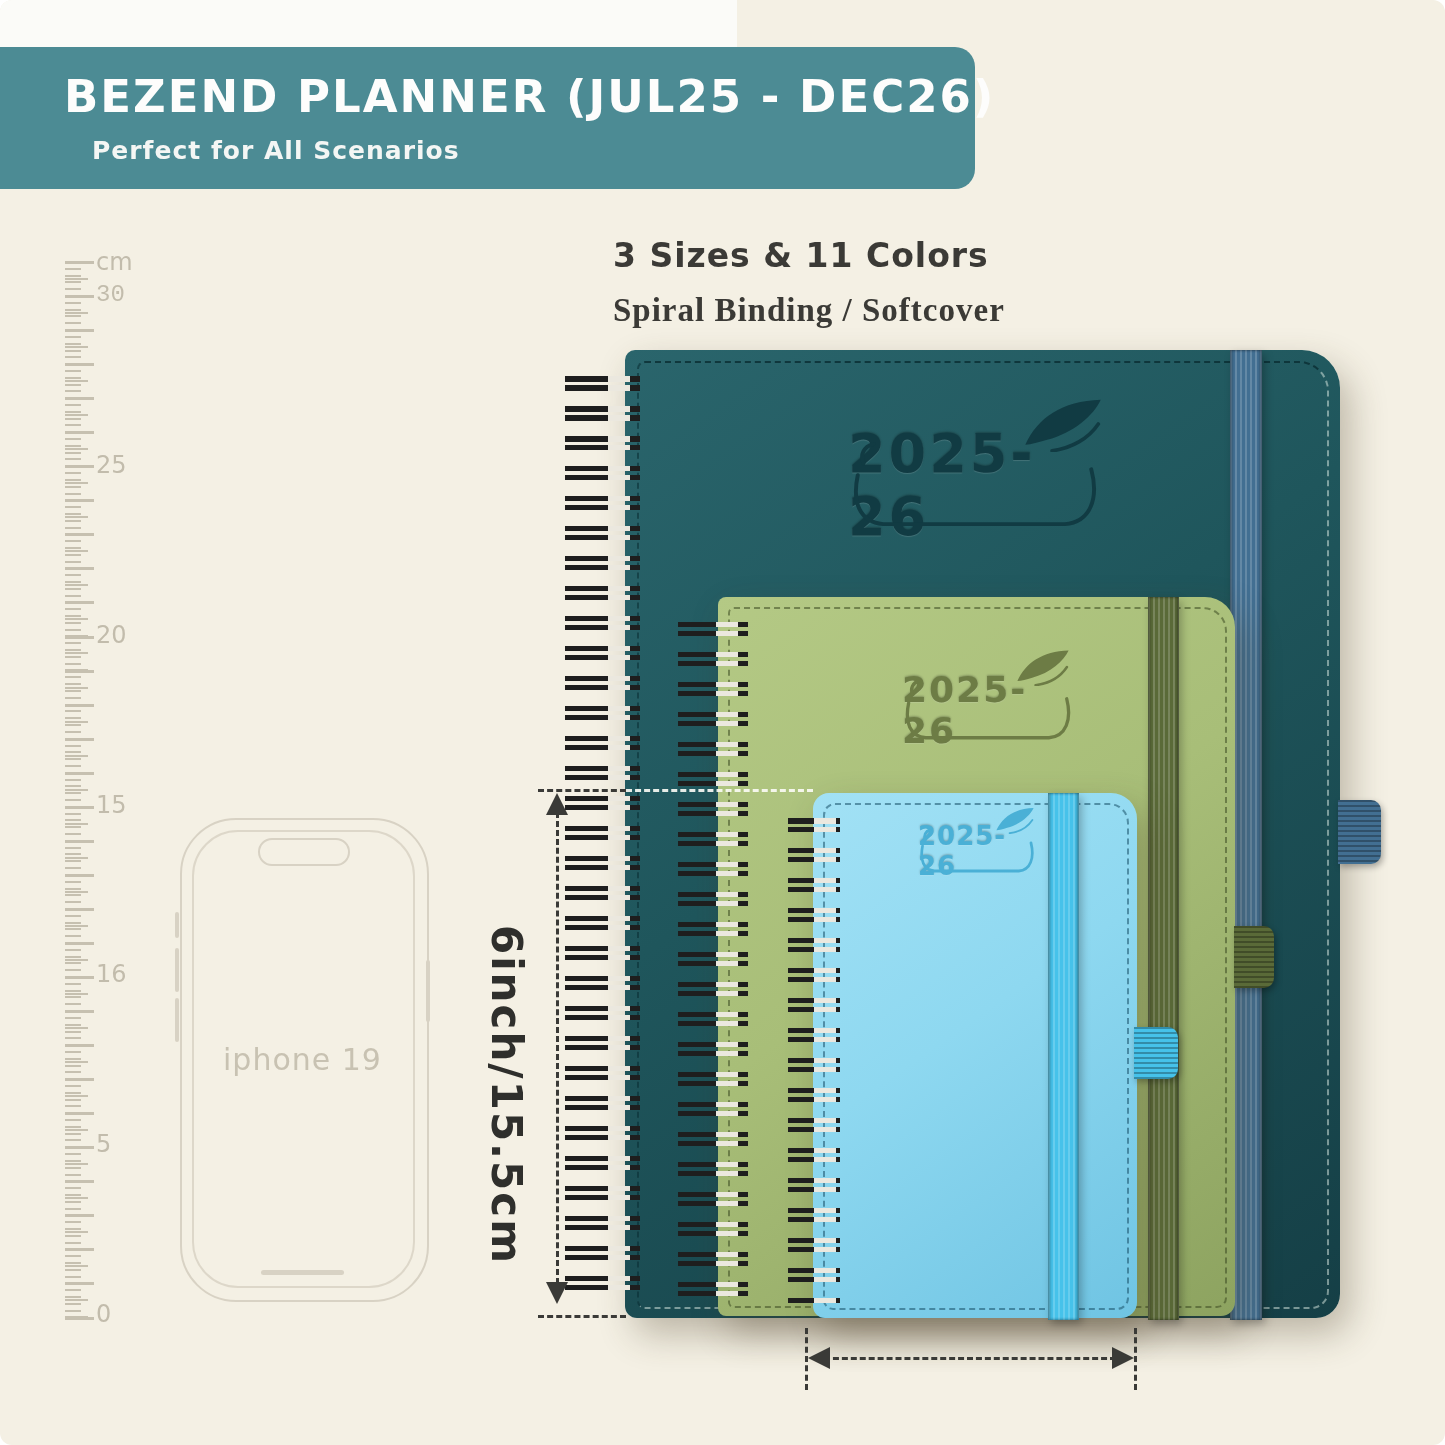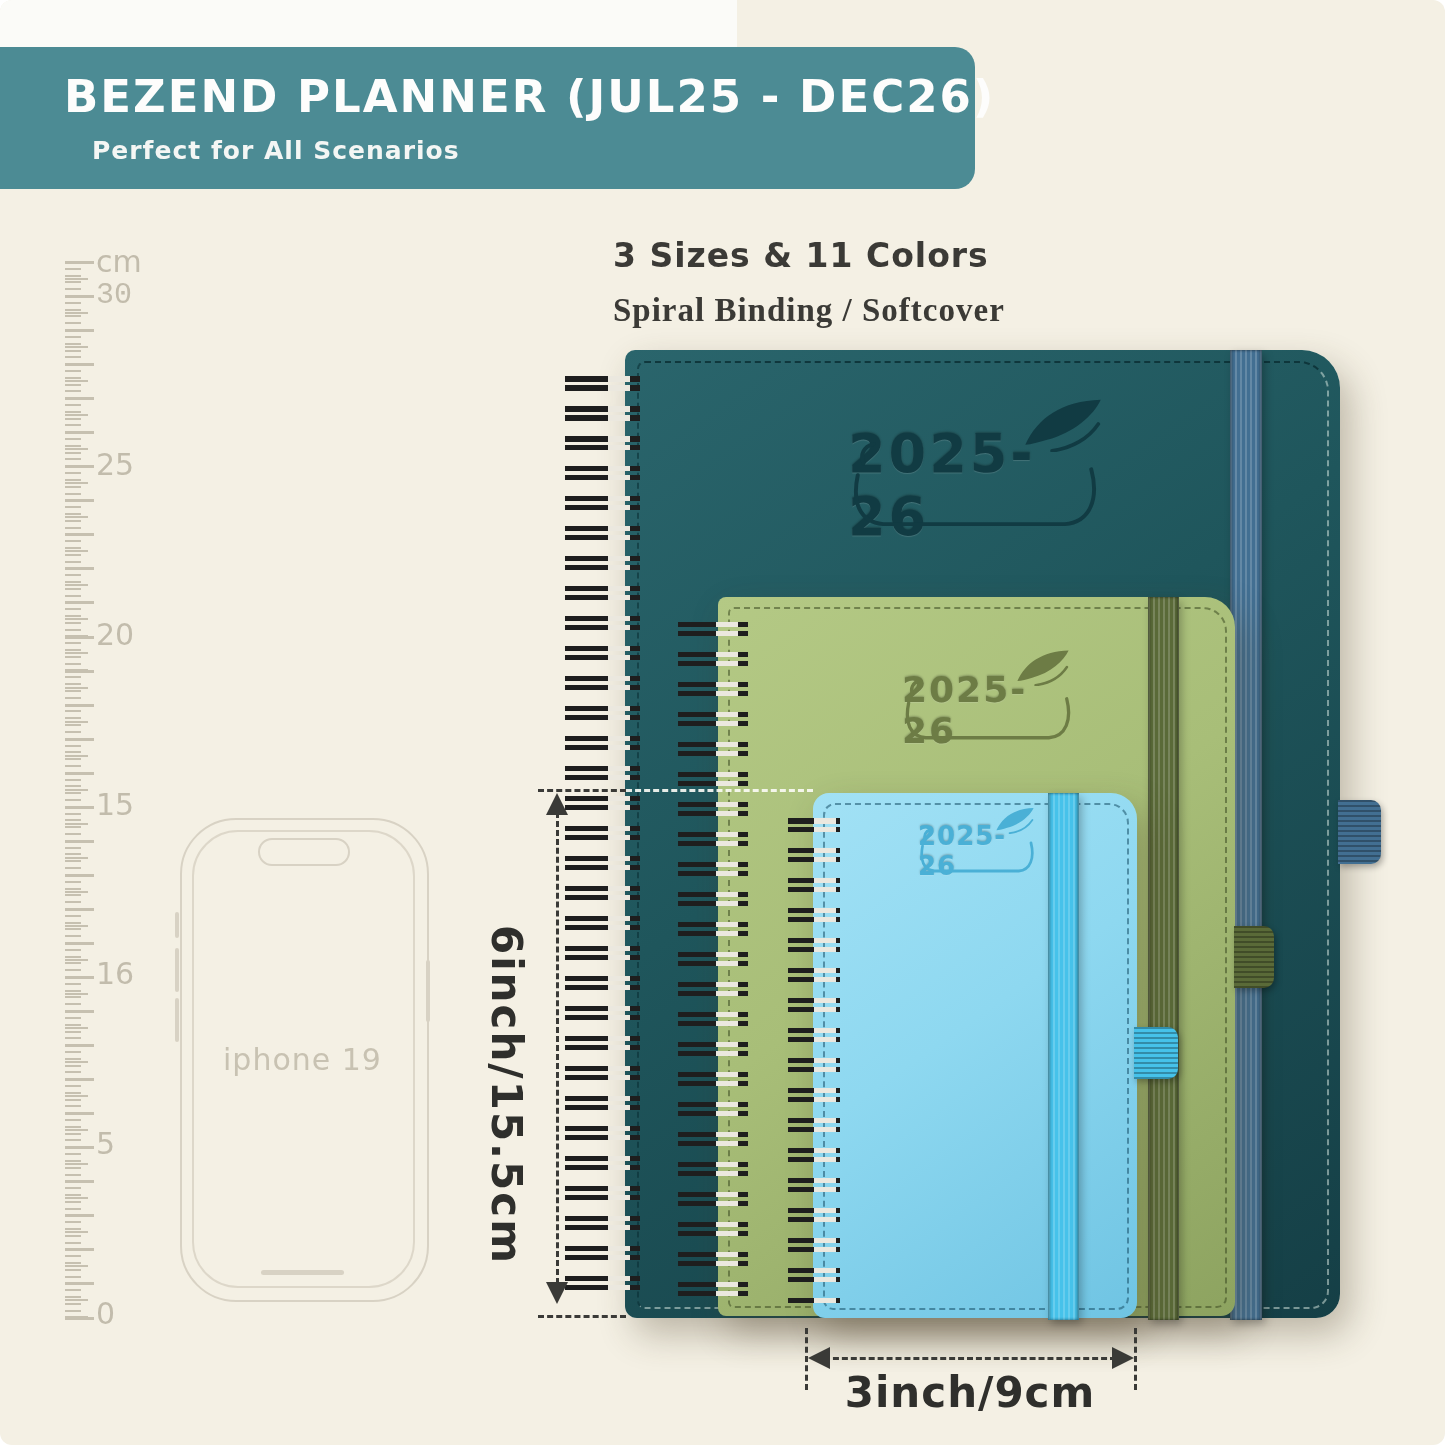--- a/index.html
+++ b/index.html
@@ -21,21 +21,21 @@
   .intro1{left:613px;top:236px;font-size:33px;font-weight:600;color:#3b3a36;letter-spacing:1px;}
   .intro2{left:613px;top:292px;font-size:33px;font-weight:600;color:#3b3a36;letter-spacing:1px;font-family:Liberation Serif, serif;}
 
   
   .ruler-mm{left:65px;top:261px;width:16px;height:1058px;
     background:repeating-linear-gradient(to bottom,var(--tick,#c6c0b0) 0 2px,transparent 2px 6.81px);}
   .ruler-half{left:65px;top:261px;width:23px;height:1058px;
     background:repeating-linear-gradient(to bottom,var(--tick,#c6c0b0) 0 2px,transparent 2px 17.02px);}
   .ruler-cm{left:65px;top:261px;width:29px;height:1059px;
     background:repeating-linear-gradient(to bottom,var(--tick,#c6c0b0) 0 3px,transparent 3px 34.05px);}
-  .ruler-label{left:96px;font-size:30px;color:var(--ruler-text,#c2bcac);line-height:32px;}
+  .ruler-label{left:96px;font-size:24px;color:var(--ruler-text,#c2bcac);line-height:32px;}
 
   
   .phone-body{left:180px;top:818px;width:245px;height:480px;border:2px solid var(--phone-line,#d8d2c4);border-radius:56px;background:transparent;}
   .phone-screen{left:192px;top:830px;width:219px;height:454px;border:2px solid #ddd7c9;border-radius:46px;}
   .phone-island{left:258px;top:838px;width:88px;height:24px;border:2px solid var(--phone-line,#d8d2c4);border-radius:14px;}
   .phone-label{left:182px;top:1042px;width:241px;text-align:center;font-size:30px;color:var(--phone-text,#c8c2b2);letter-spacing:1px;}
   .phone-homebar{left:261px;top:1270px;width:83px;height:5px;background:var(--phone-line,#d8d2c4);border-radius:3px;}
   .phone-btn{background:var(--phone-line,#d8d2c4);border-radius:3px;}
 
   
@@ -189,15 +189,14 @@
   <div class="abs dash-v" style="left:556px;top:812px;height:472px;"></div>
   <div class="abs tri tri-up" style="left:546px;top:793px;"></div>
   <div class="abs tri tri-down" style="left:546px;top:1282px;"></div>
   <div class="abs dim-v-label">6inch/15.5cm</div>
 
   <div class="abs dash-v" style="left:805px;top:1328px;height:62px;"></div>
   <div class="abs dash-v" style="left:1134px;top:1328px;height:62px;"></div>
   <div class="abs dash-h" style="left:824px;top:1357px;width:292px;"></div>
   <div class="abs tri tri-left" style="left:808px;top:1347px;"></div>
   <div class="abs tri tri-right" style="left:1112px;top:1347px;"></div>
-  <div class="abs dim-h-label">3inch/9cm</div>
 
 </div>
 
 </body></html>

